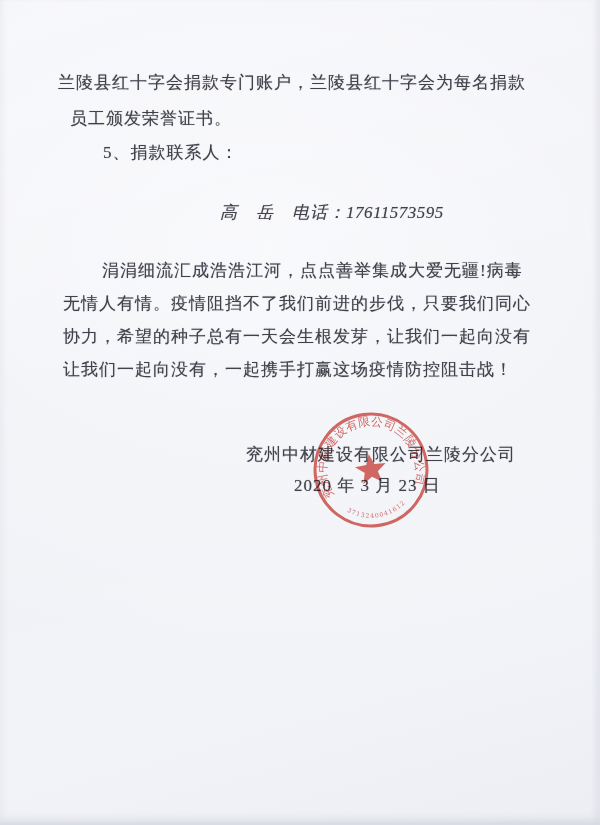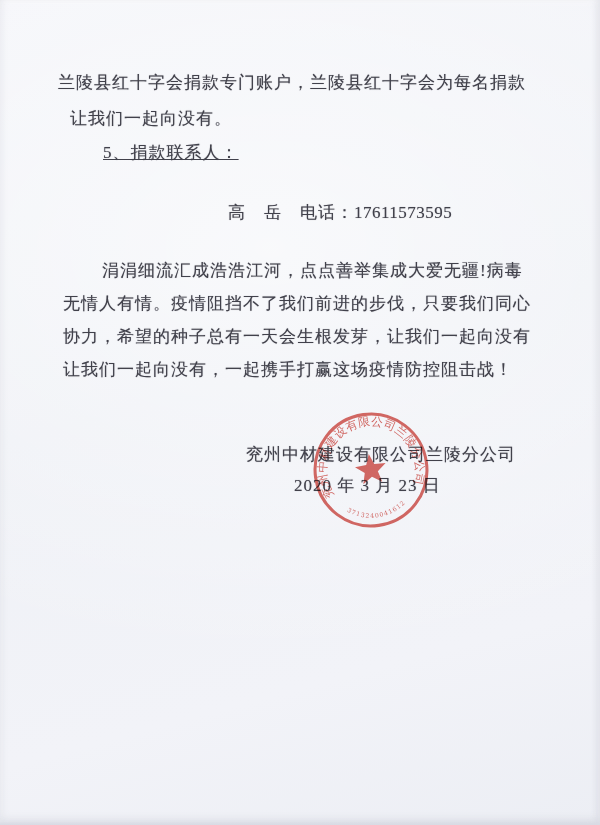--- a/index.html
+++ b/index.html
@@ -50,26 +50,26 @@
     background: linear-gradient(to bottom, rgba(197,200,211,0), #d8dbe4);
   }
 </style>
 </head>
 <body>
 
 <div class="page">
 
   <div class="line" style="left:58px; top:71px;">兰陵县红十字会捐款专门账户，兰陵县红十字会为每名捐款</div>
 
-  <div class="line" style="left:70px; top:107px;">让我们一起向没有。</div>
+  <div class="line" style="left:70px; top:107px;">员工颁发荣誉证书。</div>
 
-  <div class="line" style="left:103px; top:141px;text-decoration:underline;">5、捐款联系人：</div>
+  <div class="line" style="left:103px; top:141px;">5、捐款联系人：</div>
 
 
-  <div class="line" style="left:228px; top:201px;">
+  <div class="line" style="left:220px; top:201px;font-style:italic;">
     <span class="contact-name">高　岳</span><span class="contact-gap"></span><span>电话：</span><span class="phone-number">17611573595</span>
   </div>
 
   <div class="line" style="left:102px; top:259px;">涓涓细流汇成浩浩江河，点点善举集成大爱无疆!病毒</div>
 
   <div class="line" style="left:63px; top:292px;">无情人有情。疫情阻挡不了我们前进的步伐，只要我们同心</div>
 
   <div class="line" style="left:63px; top:325px;text-align:center;">协力，希望的种子总有一天会生根发芽，让我们一起向没有</div>
 
   <div class="line" style="left:63px; top:358px;">让我们一起向没有，一起携手打赢这场疫情防控阻击战！</div>

